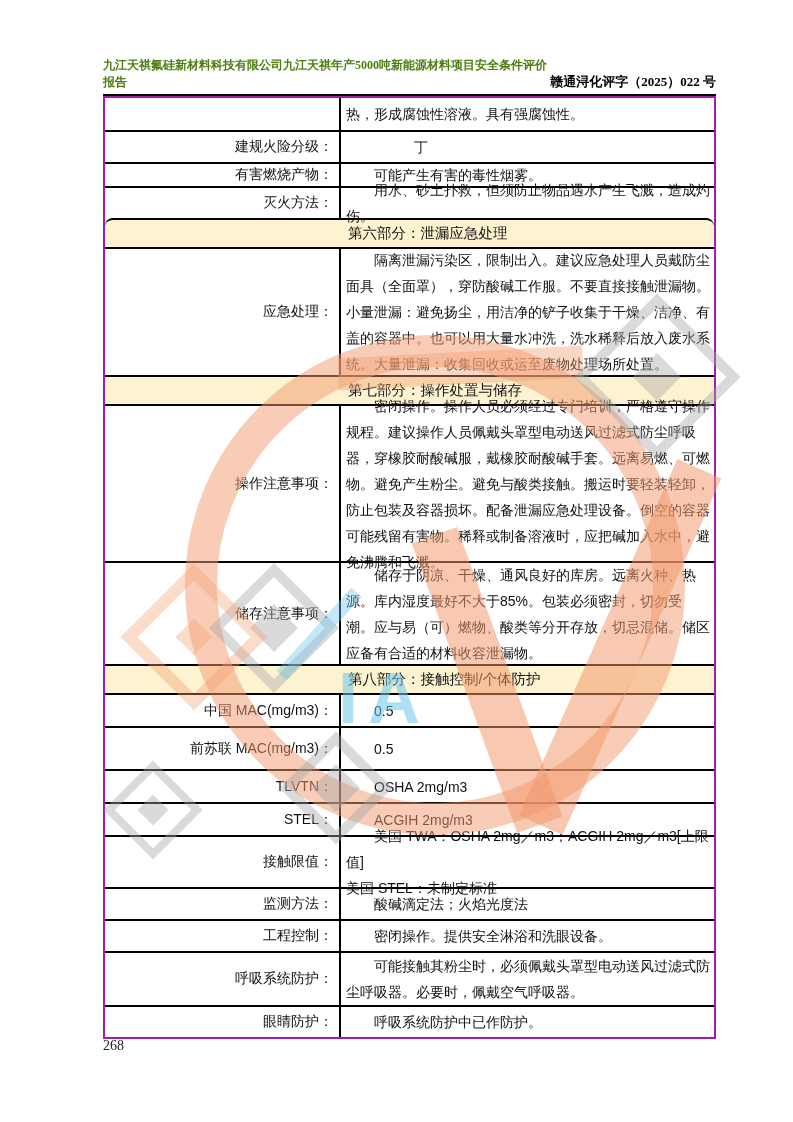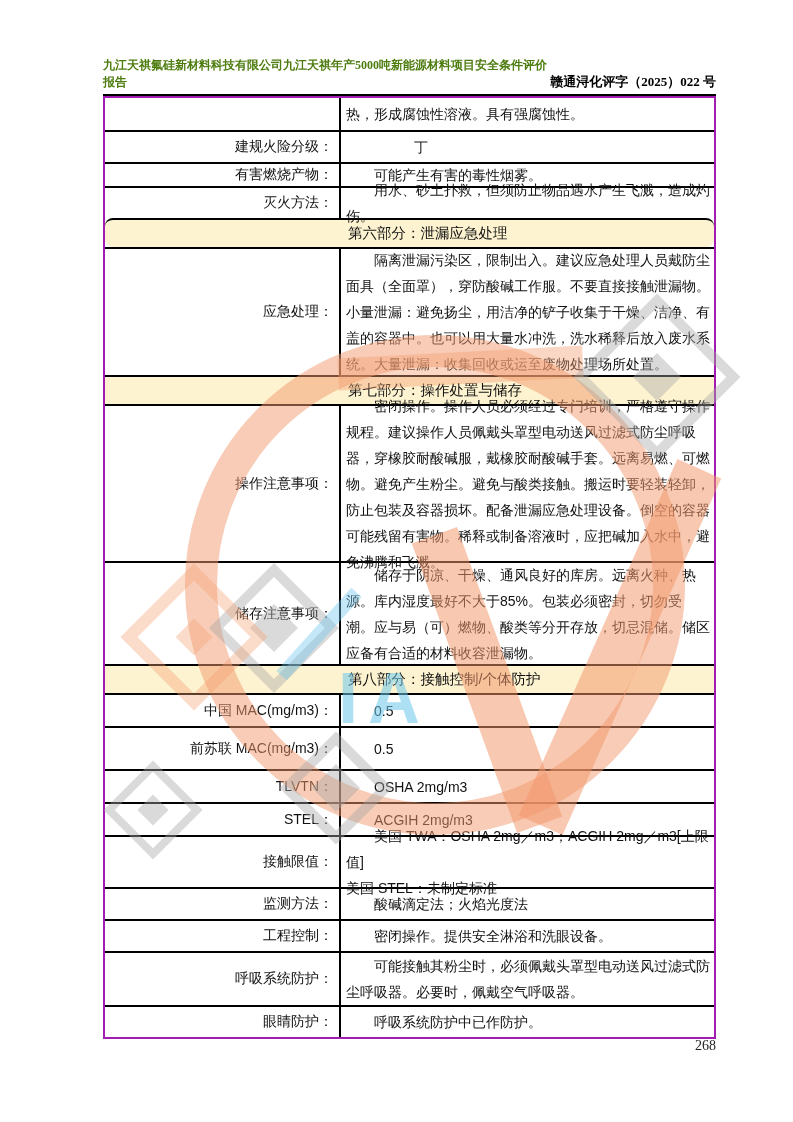--- a/index.html
+++ b/index.html
@@ -20,21 +20,21 @@
   .lcell{width:236px;flex:0 0 236px;border-right:2px solid #000;box-sizing:border-box;
          display:flex;align-items:center;justify-content:flex-end;
          padding:0 6px 0 2px;font-size:14px;white-space:nowrap;}
   .vcell{flex:1;display:flex;align-items:center;box-sizing:border-box;
          padding:2px 4px 2px 5px;font-size:14px;line-height:26px;}
   .vcell p{margin:0;white-space:pre-wrap;word-break:break-all;}
   .vcell p.indent{text-indent:2em;}
   .srow{background:#fdf3d0;display:flex;align-items:center;box-sizing:border-box;
         border-top:2px solid #000;padding-left:243px;font-size:14.5px;}
   
-  #pageno{position:absolute;left:103px;top:1038px;width:613px;text-align:right;
+  #pageno{position:absolute;left:103px;top:1038px;width:613px;text-align:left;
           font-family:"Liberation Serif",serif;font-size:14px;color:#222;}
   
   #wm{position:absolute;inset:0;pointer-events:none;z-index:6;overflow:hidden;}
   .wm-ring{position:absolute;left:185px;top:335px;width:500px;height:500px;
            border:32px solid rgba(242,153,110,.50);border-radius:50%;box-sizing:border-box;}
   .wm-stroke{position:absolute;background:rgba(242,150,105,.52);}
   .wm-band{position:absolute;background:rgba(244,160,115,.42);}
   .wm-diamond{position:absolute;box-sizing:border-box;transform:rotate(45deg);}
   .wm-diamond .core{position:absolute;left:50%;top:50%;transform:translate(-50%,-50%);}
   .gray{border:10px solid rgba(168,168,168,.42);}

